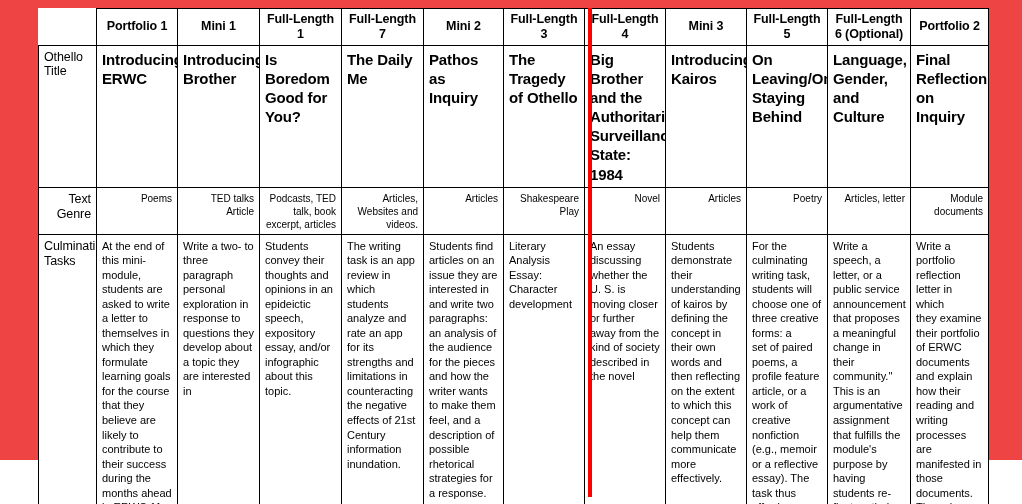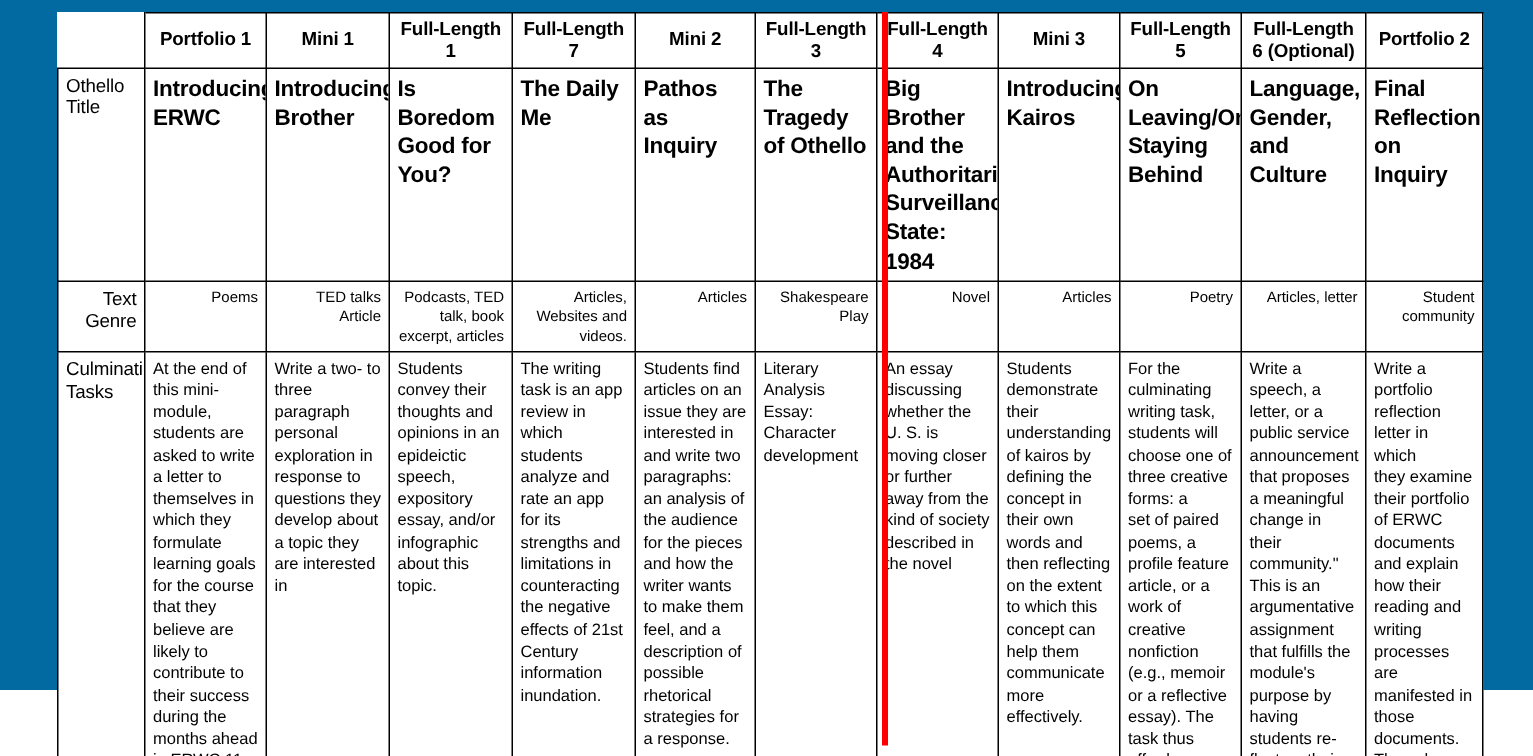--- a/index.html
+++ b/index.html
@@ -11,21 +11,21 @@
   body {
     width: 1022px;
     height: 504px;
     font-family: "Liberation Sans", sans-serif;
     overflow: hidden;
   }
   #sheet {
     position: relative;
     width: 1022px;
     height: 460px;
-    background: #0369a1;
+    background: #ef4444;
   }
   table.grid {
     position: absolute;
     left: 38px;
     top: 8px;
     width: 945px;
     border-collapse: collapse;
     table-layout: fixed;
     background: #ffffff;
   }
@@ -163,21 +163,21 @@
         <td class="cell">Poems</td>
         <td class="cell">TED talks Article</td>
         <td class="cell">Podcasts, TED talk, book excerpt, articles</td>
         <td class="cell">Articles, Websites and videos.</td>
         <td class="cell">Articles</td>
         <td class="cell">Shakespeare Play</td>
         <td class="cell">Novel</td>
         <td class="cell">Articles</td>
         <td class="cell">Poetry</td>
         <td class="cell">Articles, letter</td>
-        <td class="cell">Student community</td>
+        <td class="cell">Module documents</td>
       </tr>
       <tr class="r-tasks">
         <td class="rowlabel">Culminating Tasks</td>
         <td class="cell">At the end of this mini-module, students are asked to write a letter to themselves in which they formulate learning goals for the course that they believe are likely to contribute to their success during the months ahead in ERWC 11.</td>
         <td class="cell"> Write a two- to three paragraph personal exploration in response to questions they develop about a topic they are interested in</td>
         <td class="cell">Students convey their thoughts and opinions in an epideictic speech, expository essay, and/or infographic about this topic.</td>
         <td class="cell">The writing task is an app review in which students analyze and rate an app for its
 strengths and limitations in counteracting the negative effects of 21st Century information inundation.</td>
         <td class="cell">Students find articles on an issue they are interested in and write two paragraphs: an analysis of the audience for the pieces and how the writer wants to make them feel, and a description of possible rhetorical strategies for a response.</td>
         <td class="cell">Literary Analysis Essay: Character development</td>

